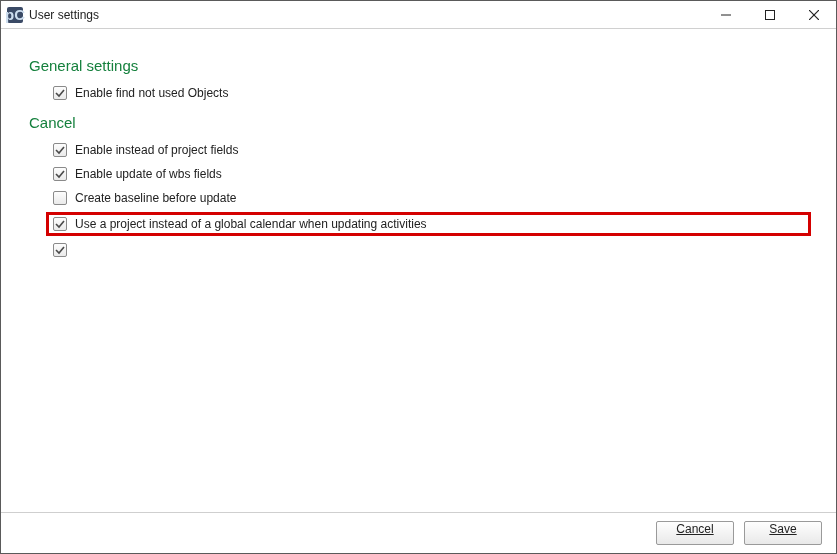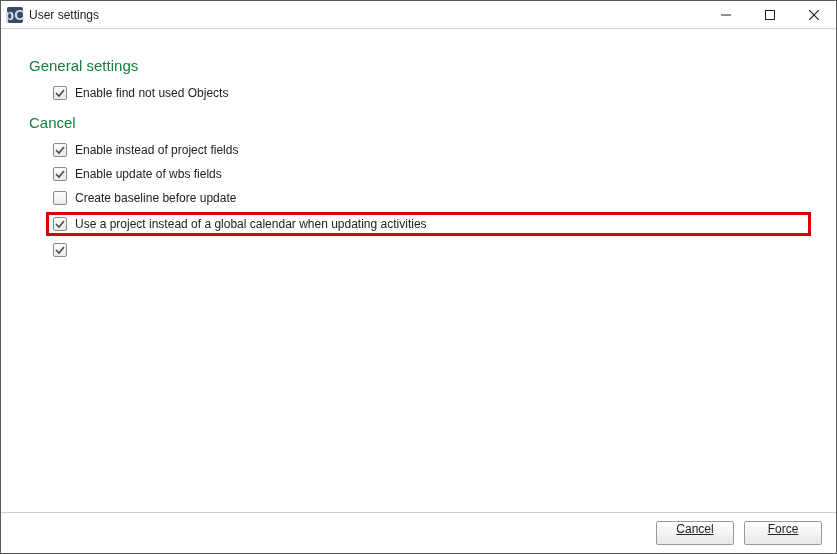--- a/index.html
+++ b/index.html
@@ -108,17 +108,17 @@
         </div>
     </div>
 
   </div>
 
   <div class="footer">
     <div class="btn">
         <span>Cancel</span>
       </div>
     <div class="btn">
-        <span>Force</span>
+        <span>Save</span>
       </div>
   </div>
 
 </div>
 
 </body></html>

